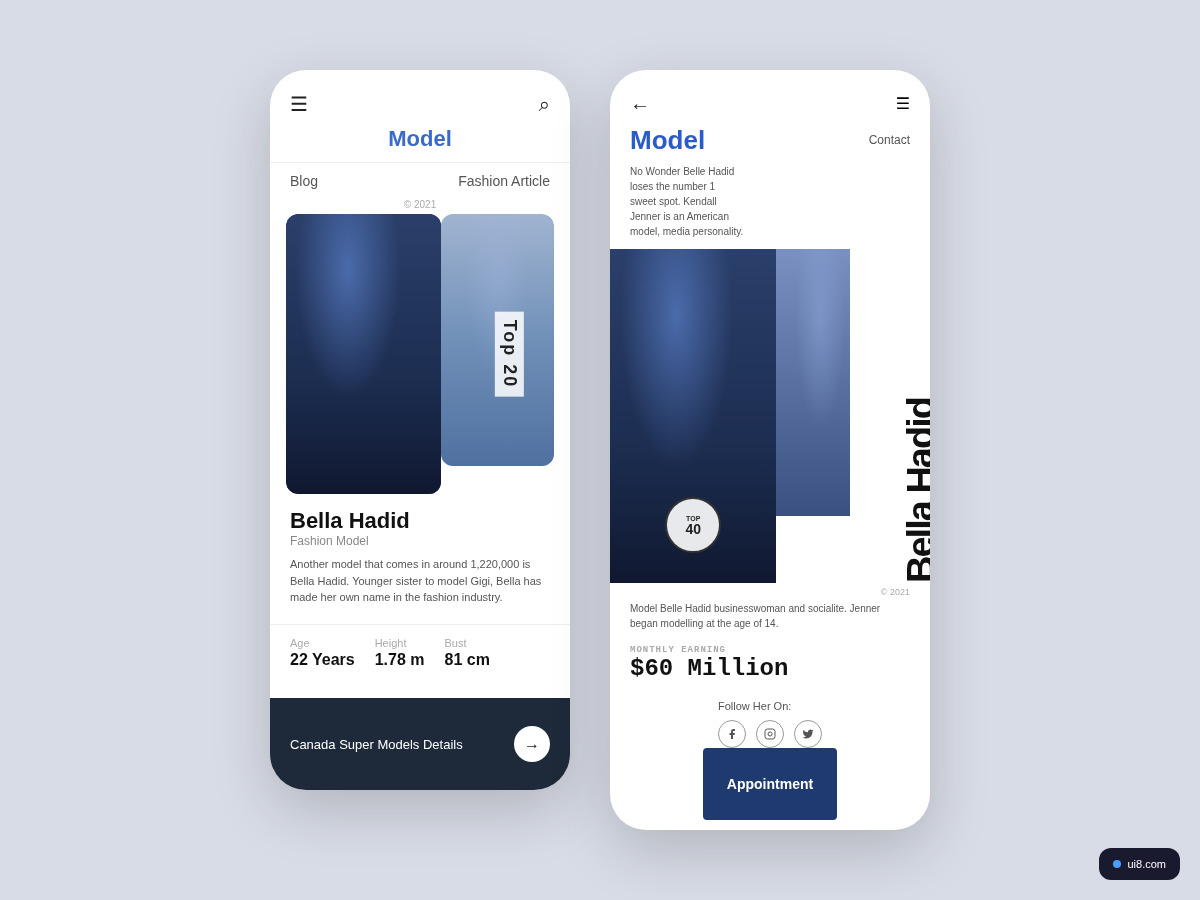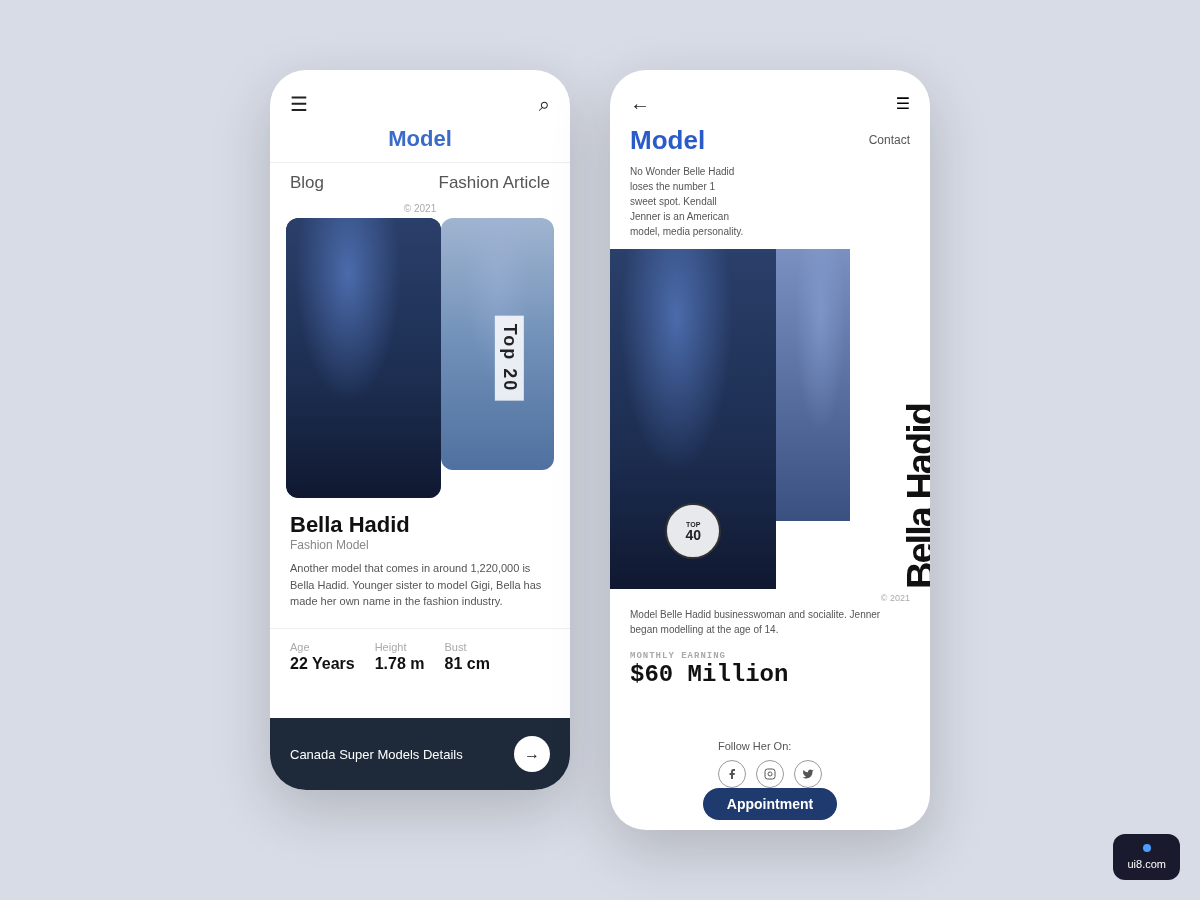--- a/index.html
+++ b/index.html
@@ -63,21 +63,21 @@
       font-size: 22px;
       font-weight: 600;
       padding-bottom: 10px;
       border-bottom: 1px solid #eee;
     }
 
     .phone-left .nav-tabs {
       display: flex;
       justify-content: space-between;
       padding: 10px 20px;
-      font-size: 17px;
+      font-size: 14px;
       color: #555;
     }
 
     .phone-left .copyright {
       text-align: center;
       font-size: 10px;
       color: #aaa;
       margin-bottom: 4px;
     }
 
@@ -168,21 +168,21 @@
       font-size: 16px;
       font-weight: 700;
       color: #111;
     }
 
     .phone-left .bottom-bar {
       background: #1e2a3a;
       display: flex;
       align-items: center;
       justify-content: space-between;
-      padding: 18px 20px;
+      padding: 28px 20px;
       margin-top: auto;
     }
 
     .bottom-bar-text {
       color: #fff;
       font-size: 13px;
       font-weight: 500;
     }
 
     .arrow-btn {
@@ -377,40 +377,39 @@
       justify-content: center;
       font-size: 12px;
       color: #555;
       cursor: pointer;
     }
 
     .appt-btn {
       background: #1e3a6e;
       color: #fff;
       border: none;
-      border-radius: 20px;
-      padding: 8px 24px;
+      border-radius: 4px;
+      padding: 28px 24px;
       font-size: 14px;
       font-weight: 600;
       cursor: pointer;
     }
 
     .watermark {
       position: fixed;
       bottom: 20px;
       right: 20px;
       background: #1a1a2e;
       color: #fff;
       padding: 10px 14px;
       border-radius: 12px;
       font-size: 11px;
       display: flex;
       align-items: center;
       gap: 6px;
-      flex-direction: column;
     }
 
     .watermark .dot {
       width: 8px;
       height: 8px;
       border-radius: 50%;
       background: #4a9eff;
     }
 
     

